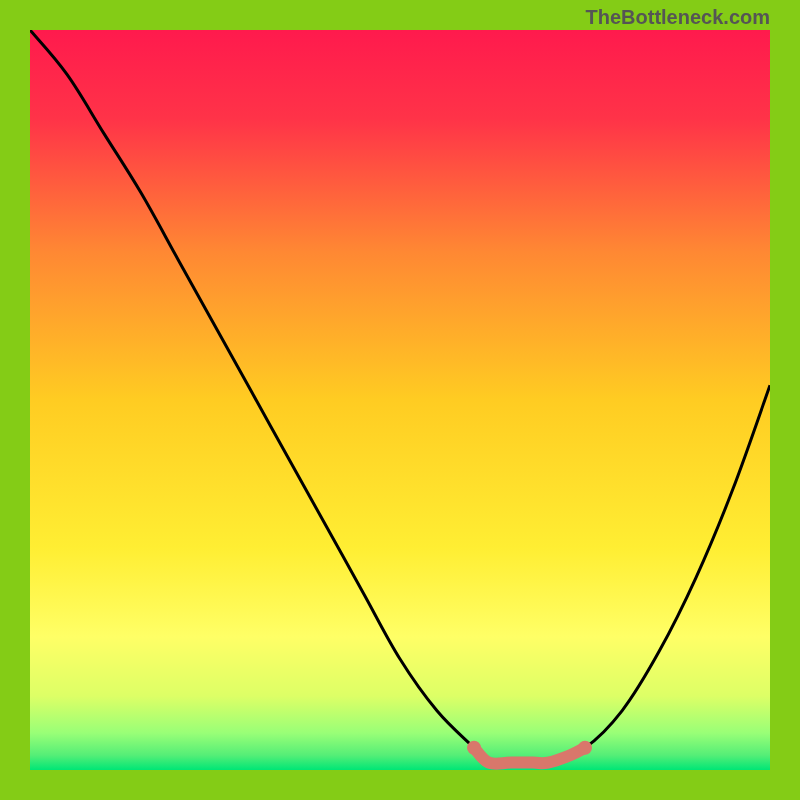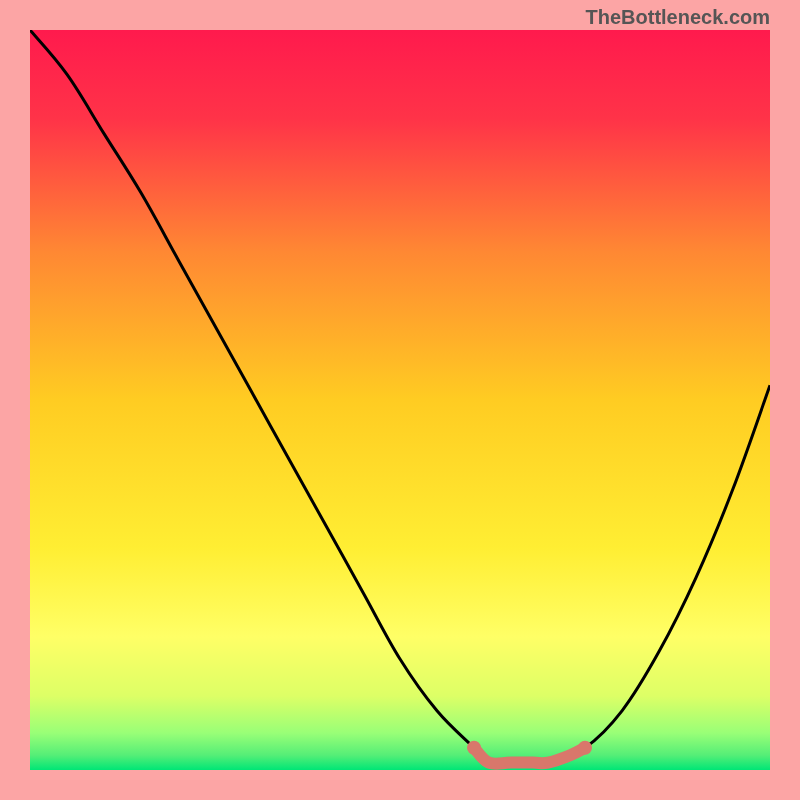--- a/index.html
+++ b/index.html
@@ -1,21 +1,21 @@
 <!DOCTYPE html>
 <html><head>
 <meta charset="utf-8">
 <style>
   * { margin: 0; padding: 0; box-sizing: border-box; }
   html, body { width: 800px; height: 800px; overflow: hidden; }
   body { background: #000; font-family: Arial, sans-serif; }
   .container {
     width: 800px;
     height: 800px;
-    background: #fca5a5;
+    background: #84cc16;
     position: relative;
   }
   .plot-area {
     position: absolute;
     left: 30px;
     top: 30px;
     width: 740px;
     height: 740px;
   }
   .gradient-bg {

